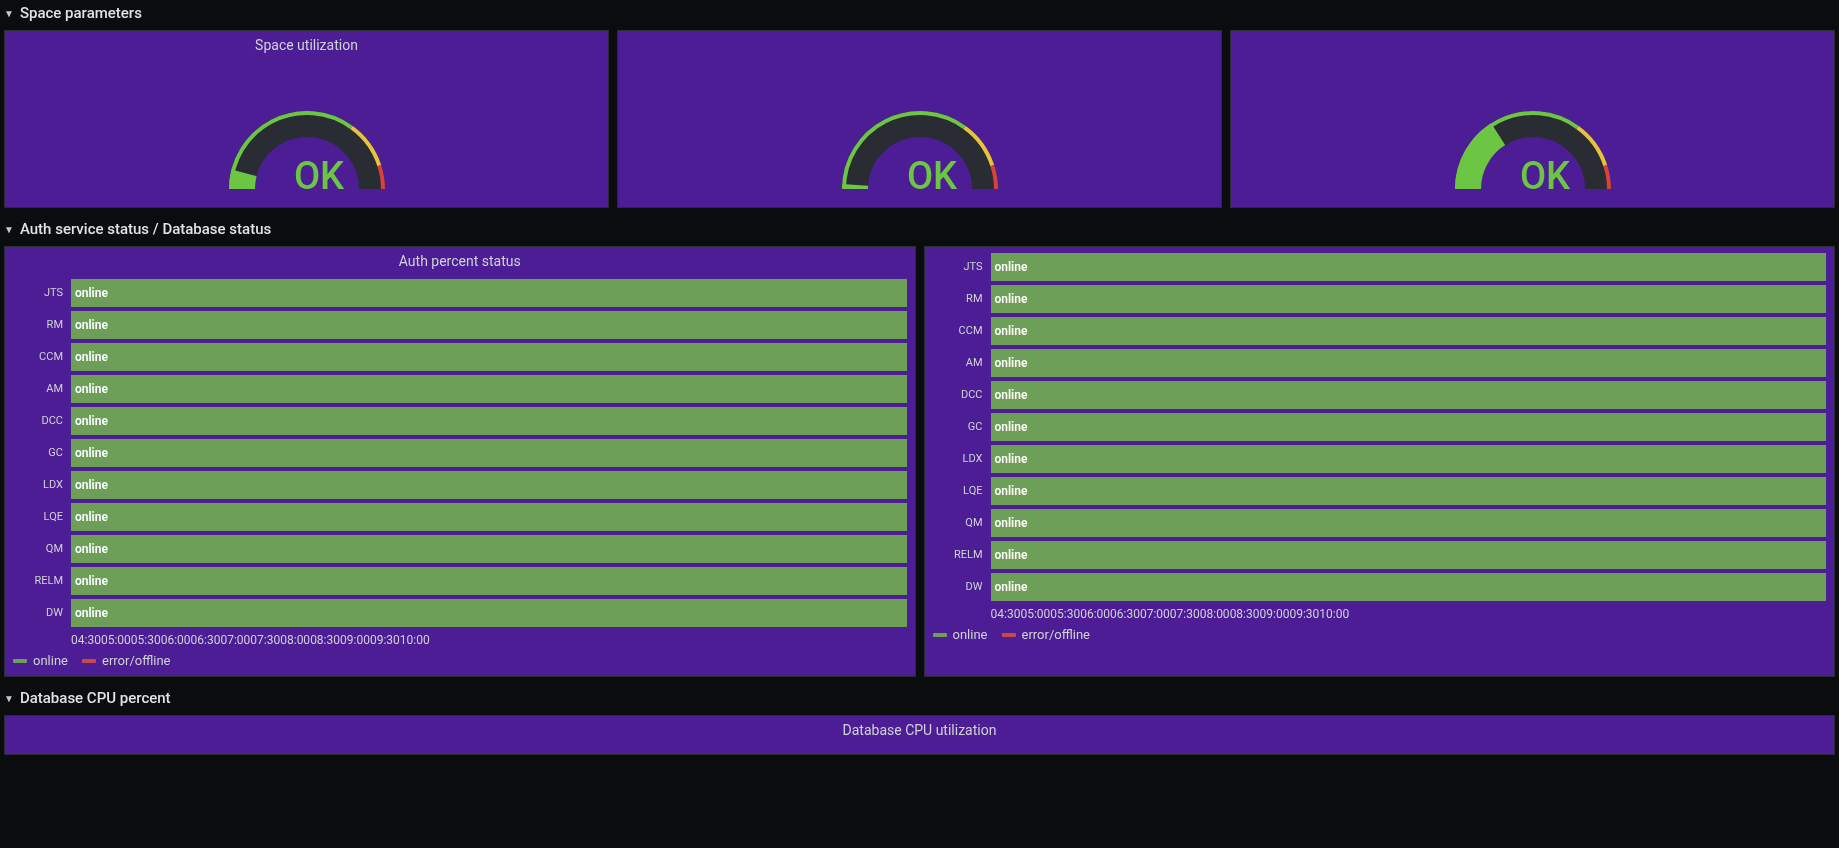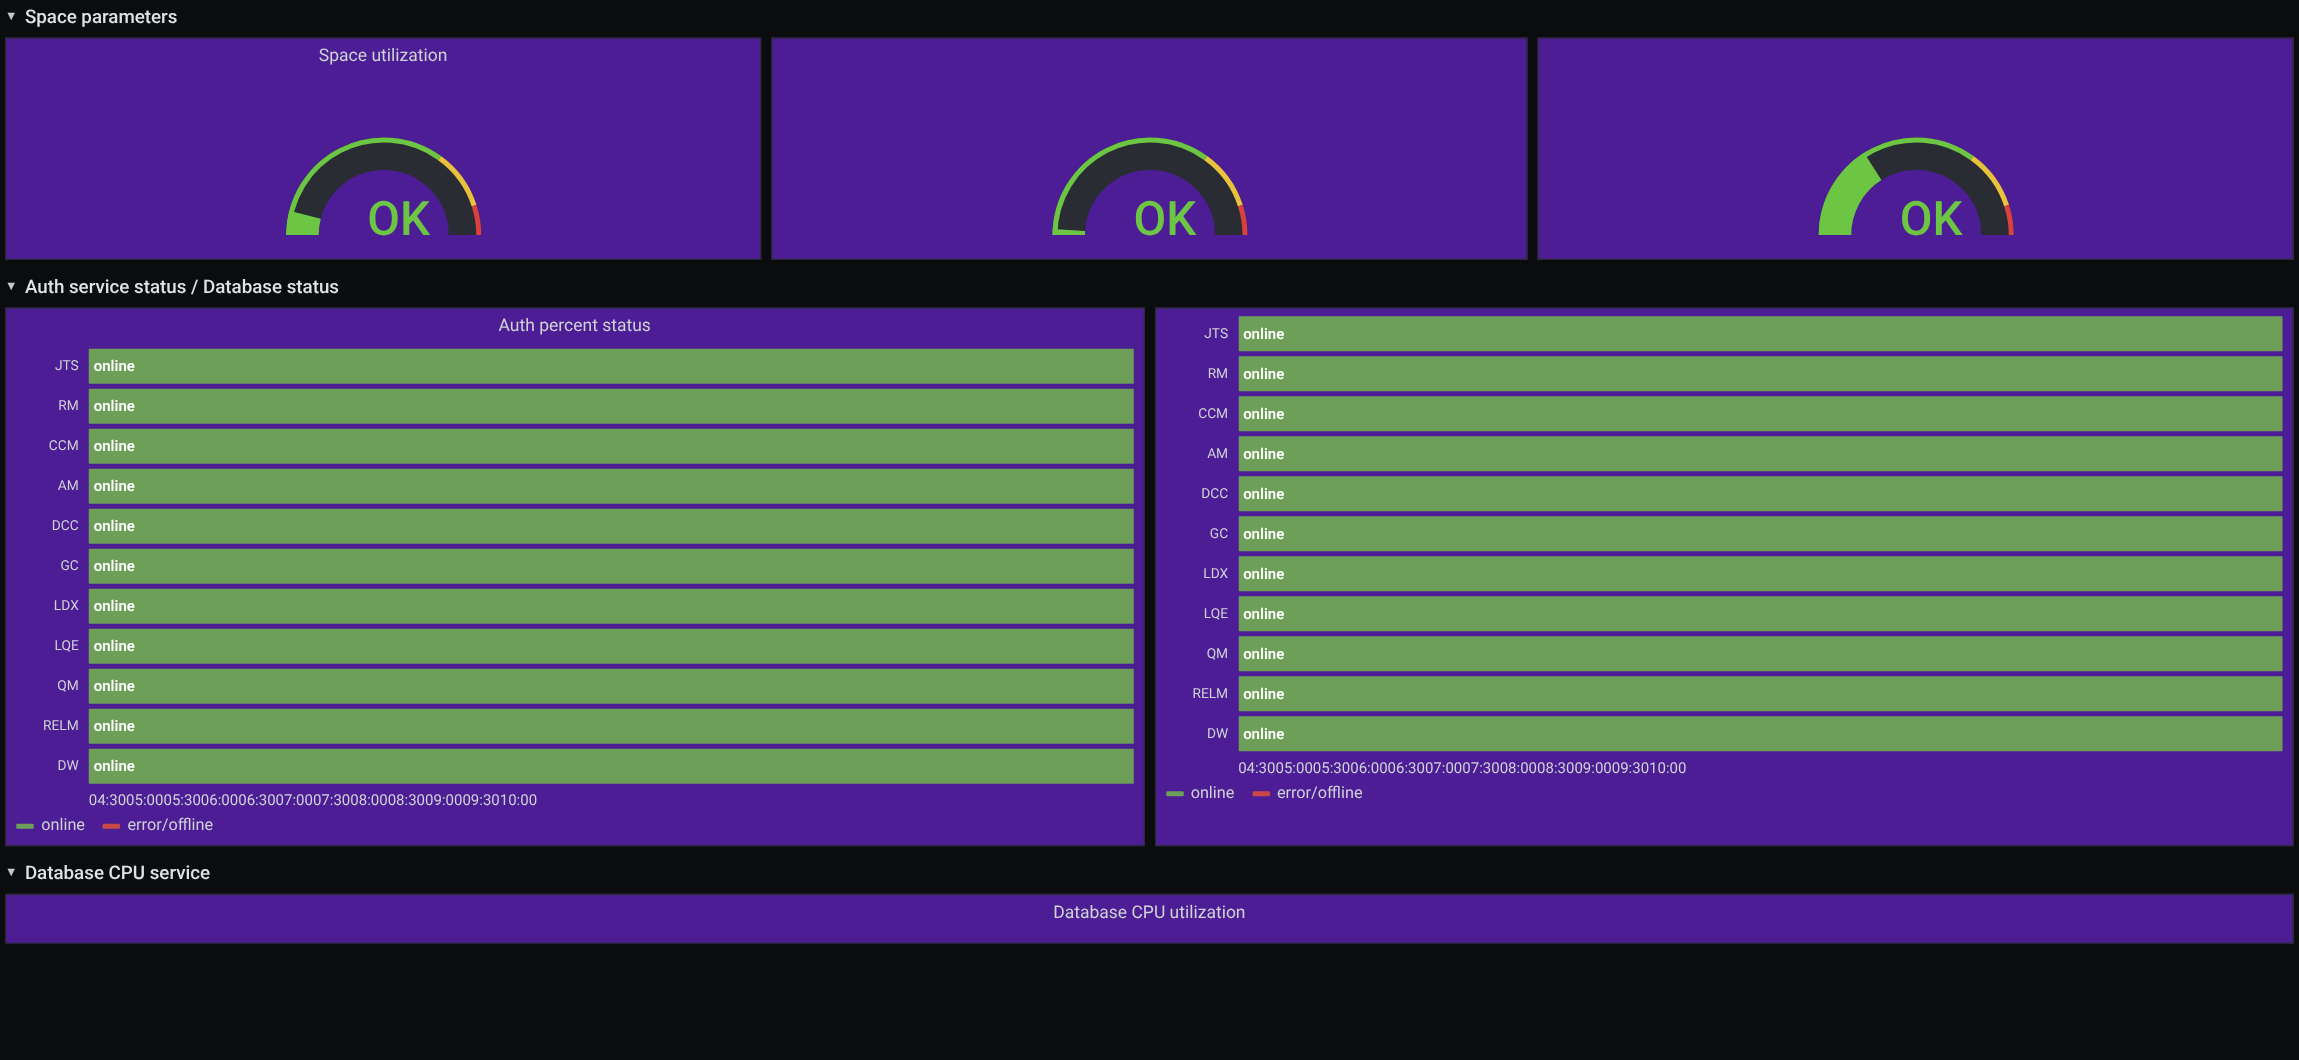--- a/index.html
+++ b/index.html
@@ -355,18 +355,18 @@
         <div class="legend-item">
           <span class="swatch sw-red"></span>
           <span>error/offline</span>
         </div>
       </div>
   </div>
 </div>
 
 <div class="section-header">
   <span class="chev">▼</span>
-  <span>Database CPU service</span>
+  <span>Database CPU percent</span>
 </div>
 
 <div class="panel bottom-panel">
   <div class="bottom-panel-title">Database CPU utilization</div>
 </div>
 
 </body></html>

